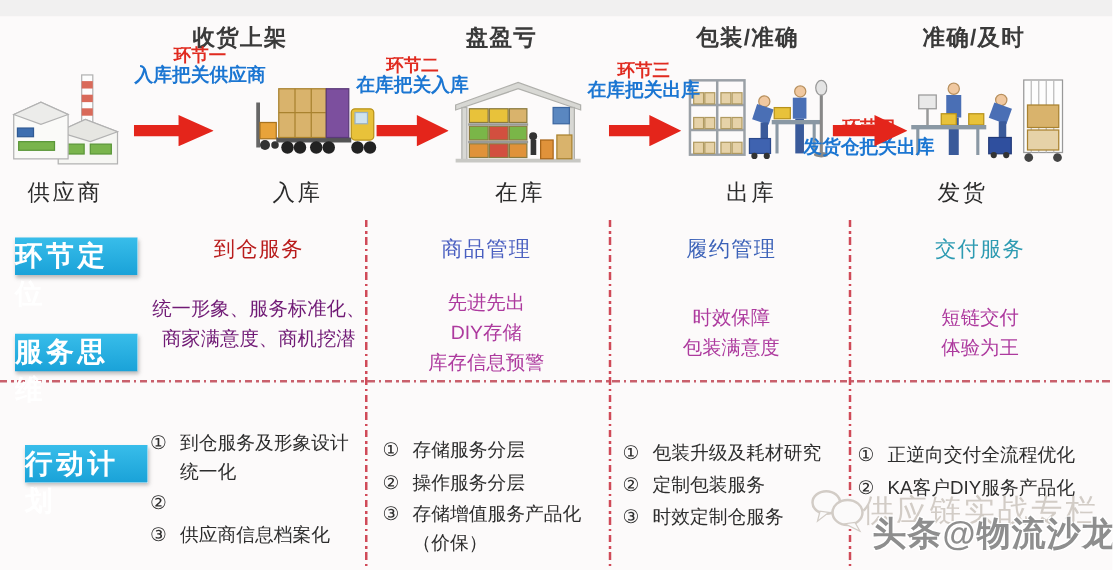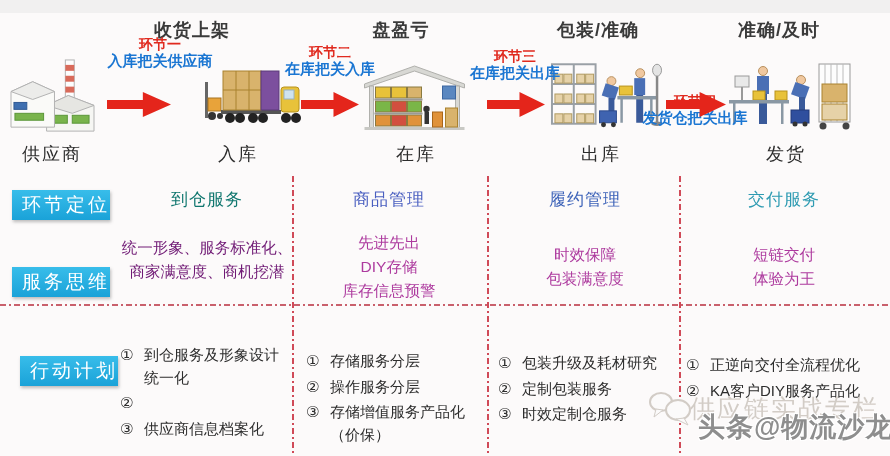--- a/index.html
+++ b/index.html
@@ -13,22 +13,22 @@
   .link{position:absolute;transform:translateX(-50%);text-align:center;white-space:nowrap;line-height:1.15;}
   .link-step{font-size:14px;font-weight:bold;}
   .link-desc{font-size:15px;font-weight:bold;}
   .arrow{position:absolute;top:92px;height:25px;clip-path:polygon(0 32%,56% 32%,56% 0,100% 50%,56% 100%,56% 68%,0 68%);}
 
   
   .v-line{position:absolute;top:176px;bottom:0;width:2px;
     background:repeating-linear-gradient(to bottom,#d04a58 0 6px,transparent 6px 9px,#d04a58 9px 11px,transparent 11px 14px);}
   .h-line{position:absolute;left:0;right:0;top:304px;height:2px;
     background:repeating-linear-gradient(to right,#c9606c 0 6px,transparent 6px 9px,#c9606c 9px 11px,transparent 11px 14px);}
-  .row-label{position:absolute;width:98px;height:30px;line-height:30px;text-align:right;
-    background:linear-gradient(#38bdea,#1aa2d8);color:#ffffff;font-weight:normal;font-size:19px;letter-spacing:3px;
+  .row-label{position:absolute;width:98px;height:30px;line-height:30px;text-align:left;
+    background:linear-gradient(#38bdea,#1aa2d8);color:#ffffff;font-weight:bold;font-size:22px;letter-spacing:3px;
     box-shadow:1px 2px 3px rgba(70,70,70,.35);}
   .positioning{position:absolute;top:188px;transform:translateX(-50%);font-size:17px;letter-spacing:1px;white-space:nowrap;}
   .thinking{position:absolute;transform:translateX(-50%);text-align:center;font-size:15.5px;line-height:1.55;white-space:pre-line;}
   .actions{position:absolute;font-size:15px;color:#2d2d2d;line-height:1.5;}
   .action-item{display:flex;margin-bottom:3px;}
   .action-marker{width:24px;flex:none;}
   .action-text{flex:1;}
 
   
   .wm-badge{position:absolute;left:690px;top:392px;font-size:25px;color:#d2ccc6;letter-spacing:2px;white-space:nowrap;}
@@ -182,21 +182,21 @@
       <rect x="95" y="48" width="25" height="16" fill="#e6d2a8" stroke="#a9822f"></rect>
       <circle cx="96" cy="70" r="3.5" fill="#444"></circle>
         <circle cx="119" cy="70" r="3.5" fill="#444"></circle>
     </svg>
   </div>
 
   <div class="station-label" style="left:52px">供应商</div>
   <div class="station-label" style="left:238px">入库</div>
   <div class="station-label" style="left:416px">在库</div>
   <div class="station-label" style="left:601px">出库</div>
-  <div class="station-label" style="left:786px">发货</div>
+  <div class="station-label" style="left:770px">发货</div>
 
   <div class="link" style="left:160px;top:36px">
     <div class="link-step" style="color: rgb(224, 42, 31);">环节一</div>
     <div class="link-desc" style="color: rgb(27, 118, 210);">入库把关供应商</div>
   </div>
   <div class="link" style="left:330px;top:44px">
     <div class="link-step" style="color: rgb(224, 42, 31);">环节二</div>
     <div class="link-desc" style="color: rgb(27, 118, 210);">在库把关入库</div>
   </div>
   <div class="link" style="left:515px;top:48px">
@@ -215,21 +215,21 @@
 
   <div class="v-line" style="left:292px"></div>
   <div class="v-line" style="left:487px"></div>
   <div class="v-line" style="left:679px"></div>
   <div class="h-line"></div>
 
   <div class="row-label" style="left:12px;top:190px">环节定位</div>
   <div class="row-label" style="left:12px;top:267px">服务思维</div>
   <div class="row-label" style="left:20px;top:356px">行动计划</div>
 
-  <div class="positioning" style="left: 207px; color: #0f766e;">到仓服务</div>
+  <div class="positioning" style="left: 207px; color: #b91c1c;">到仓服务</div>
   <div class="positioning" style="left: 389px; color: rgb(74, 95, 192);">商品管理</div>
   <div class="positioning" style="left: 585px; color: rgb(60, 98, 184);">履约管理</div>
   <div class="positioning" style="left: 784px; color: rgb(46, 155, 178);">交付服务</div>
 
   <div class="thinking" style="left: 207px; top: 236px; color: #701a75;">统一形象、服务标准化、
 商家满意度、商机挖潜</div>
   <div class="thinking" style="left: 389px; top: 231px; color: rgb(173, 58, 158);">先进先出
 DIY存储
 库存信息预警</div>
   <div class="thinking" style="left: 585px; top: 243px; color: rgb(173, 58, 158);">时效保障

